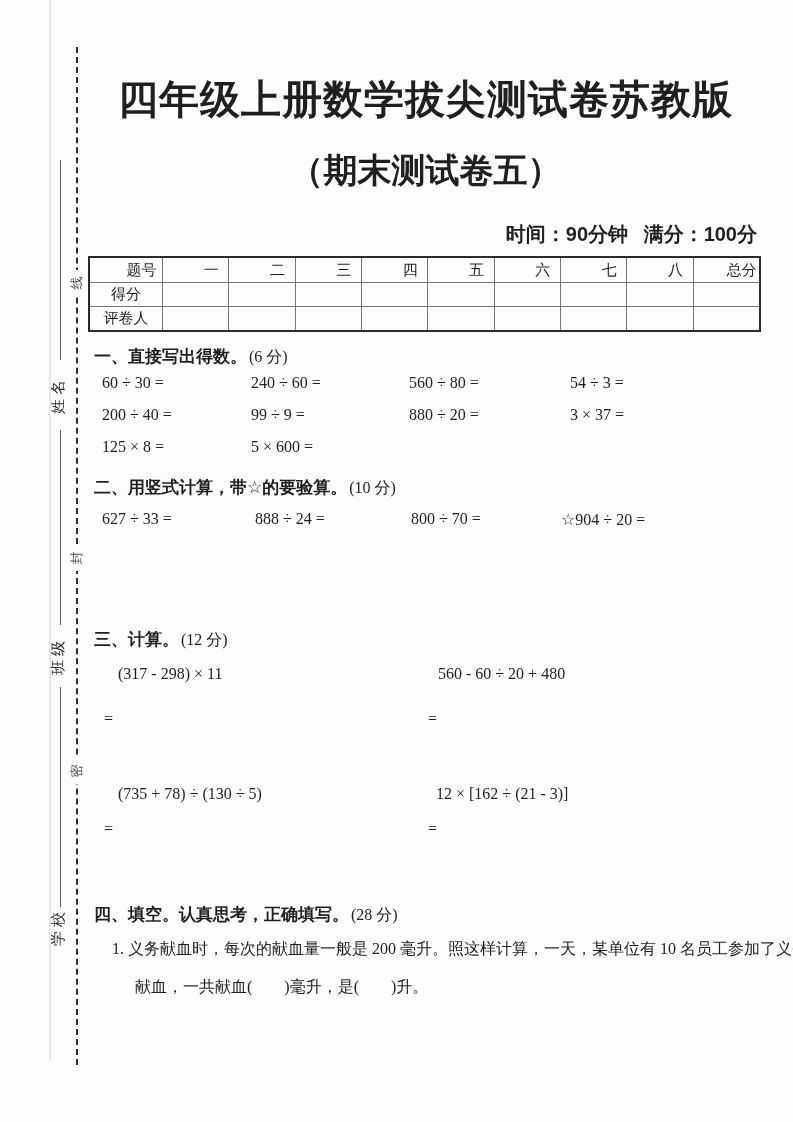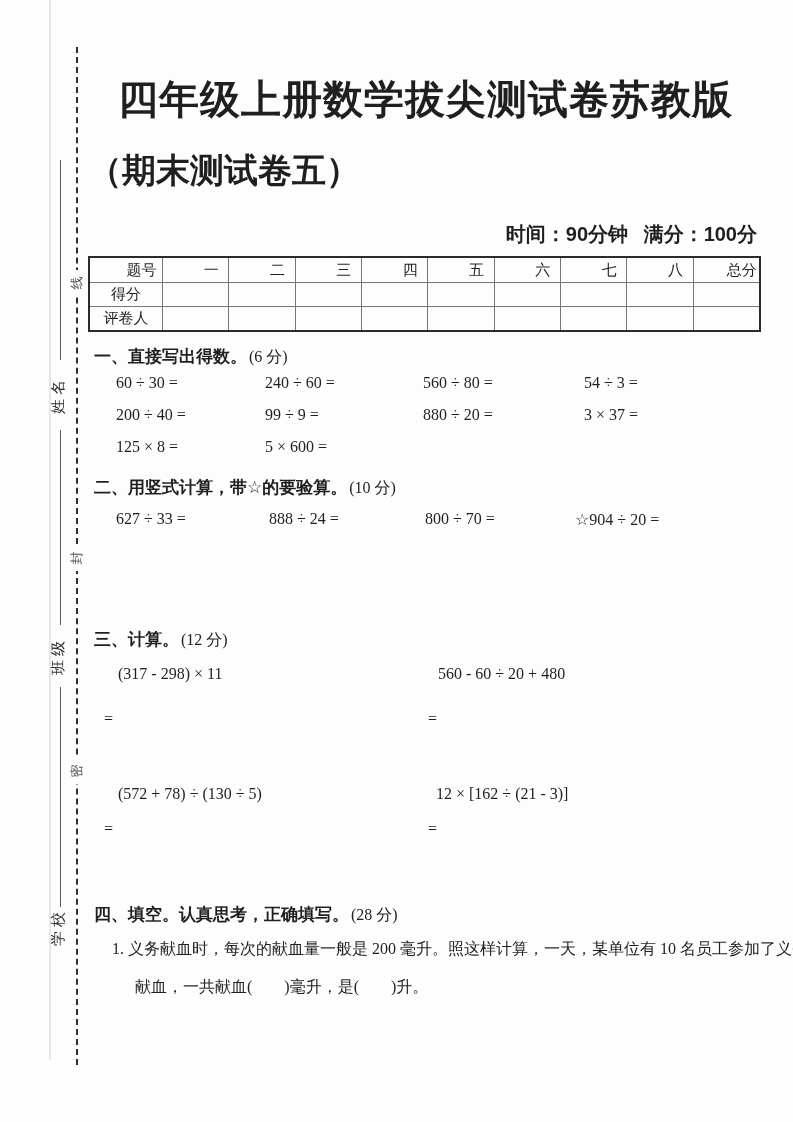--- a/index.html
+++ b/index.html
@@ -25,21 +25,21 @@
     text-align:center;font-size:13px;color:#4a4a4a;background:#fdfdfd;
     transform:rotate(-90deg);z-index:2;
   }
   
   .title{
     position:absolute;top:72px;left:88px;width:675px;text-align:center;
     font-family:"Liberation Sans","DejaVu Sans",sans-serif;
     font-weight:bold;font-size:40px;letter-spacing:1px;white-space:nowrap;
   }
   .subtitle{
-    position:absolute;top:148px;left:88px;width:675px;
+    position:absolute;top:148px;left:88px;width:675px;text-align:center;
     font-family:Liberation Mono, monospace;
     font-weight:bold;font-size:34px;white-space:nowrap;
   }
   .meta{
     position:absolute;top:221px;right:36px;
     font-family:"Liberation Sans","DejaVu Sans",sans-serif;
     font-weight:bold;font-size:20px;white-space:nowrap;
   }
   .meta span{margin-left:10px;}
   
@@ -58,21 +58,21 @@
   .sec-head{
     position:absolute;left:94px;
     font-family:"Liberation Sans","DejaVu Sans",sans-serif;
     font-weight:bold;font-size:17px;white-space:nowrap;
   }
   .sec-head .score{
     font-family:"Liberation Serif","DejaVu Serif",serif;
     font-weight:normal;font-size:16px;margin-left:2px;
   }
   .prob-grid{
-    position:absolute;left:116px;width:620px;display:grid;font-size:16px;
+    position:absolute;left:102px;width:620px;display:grid;font-size:16px;
   }
   .grid-one{top:374px;grid-template-columns:149px 158px 161px 1fr;grid-auto-rows:32px;}
   .grid-two{top:510px;grid-template-columns:153px 156px 150px 1fr;grid-auto-rows:28px;}
   .mathline{position:absolute;font-size:16px;white-space:pre;}
   .fill-line{position:absolute;font-size:16px;white-space:pre;line-height:22px;}
 </style>
 </head>
 <body>
 
 <div class="page">
@@ -161,21 +161,21 @@
     <div>☆904 ÷ 20 =</div>
   </div>
 
   <div class="sec-head" style="top:628px;">
     <span>三、计算。</span><span class="score">(12 分)</span>
   </div>
   <div class="mathline" style="left:118px;top:665px;">(317 - 298) × 11</div>
   <div class="mathline" style="left:438px;top:665px;">560 - 60 ÷ 20 + 480</div>
   <div class="mathline" style="left:104px;top:710px;">=</div>
   <div class="mathline" style="left:428px;top:710px;">=</div>
-  <div class="mathline" style="left:118px;top:785px;">(572 + 78) ÷ (130 ÷ 5)</div>
+  <div class="mathline" style="left:118px;top:785px;">(735 + 78) ÷ (130 ÷ 5)</div>
   <div class="mathline" style="left:436px;top:785px;">12 × [162 ÷ (21 - 3)]</div>
   <div class="mathline" style="left:104px;top:820px;">=</div>
   <div class="mathline" style="left:428px;top:820px;">=</div>
 
   <div class="sec-head" style="top:903px;">
     <span>四、填空。认真思考，正确填写。</span><span class="score">(28 分)</span>
   </div>
   <div class="fill-line" style="left:112px;top:938px;width:655px;">1. 义务献血时，每次的献血量一般是 200 毫升。照这样计算，一天，某单位有 10 名员工参加了义务</div>
   <div class="fill-line" style="left:135px;top:976px;width:630px;">献血，一共献血(        )毫升，是(        )升。</div>
 

